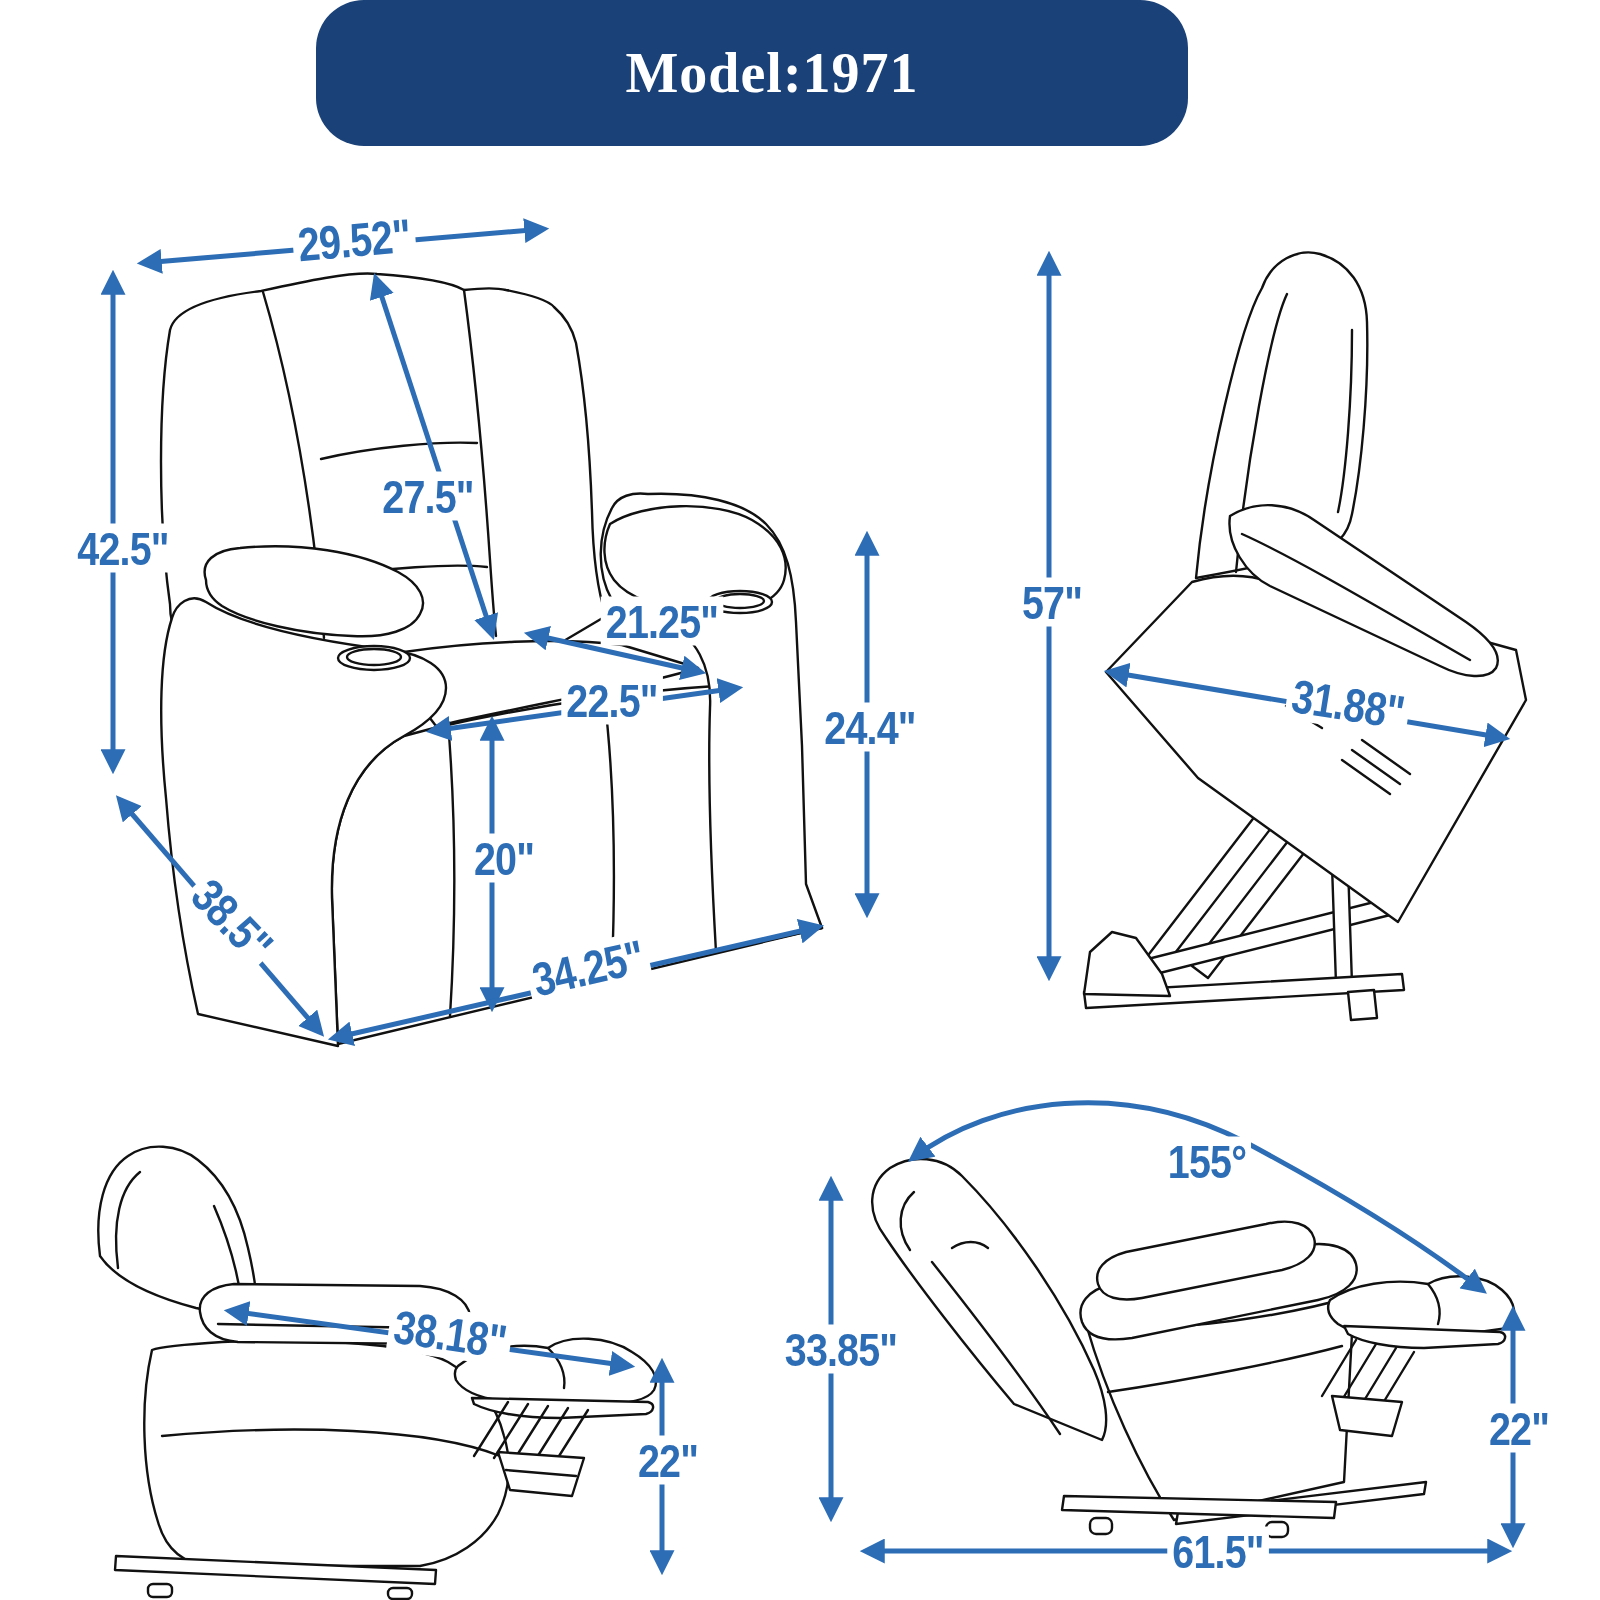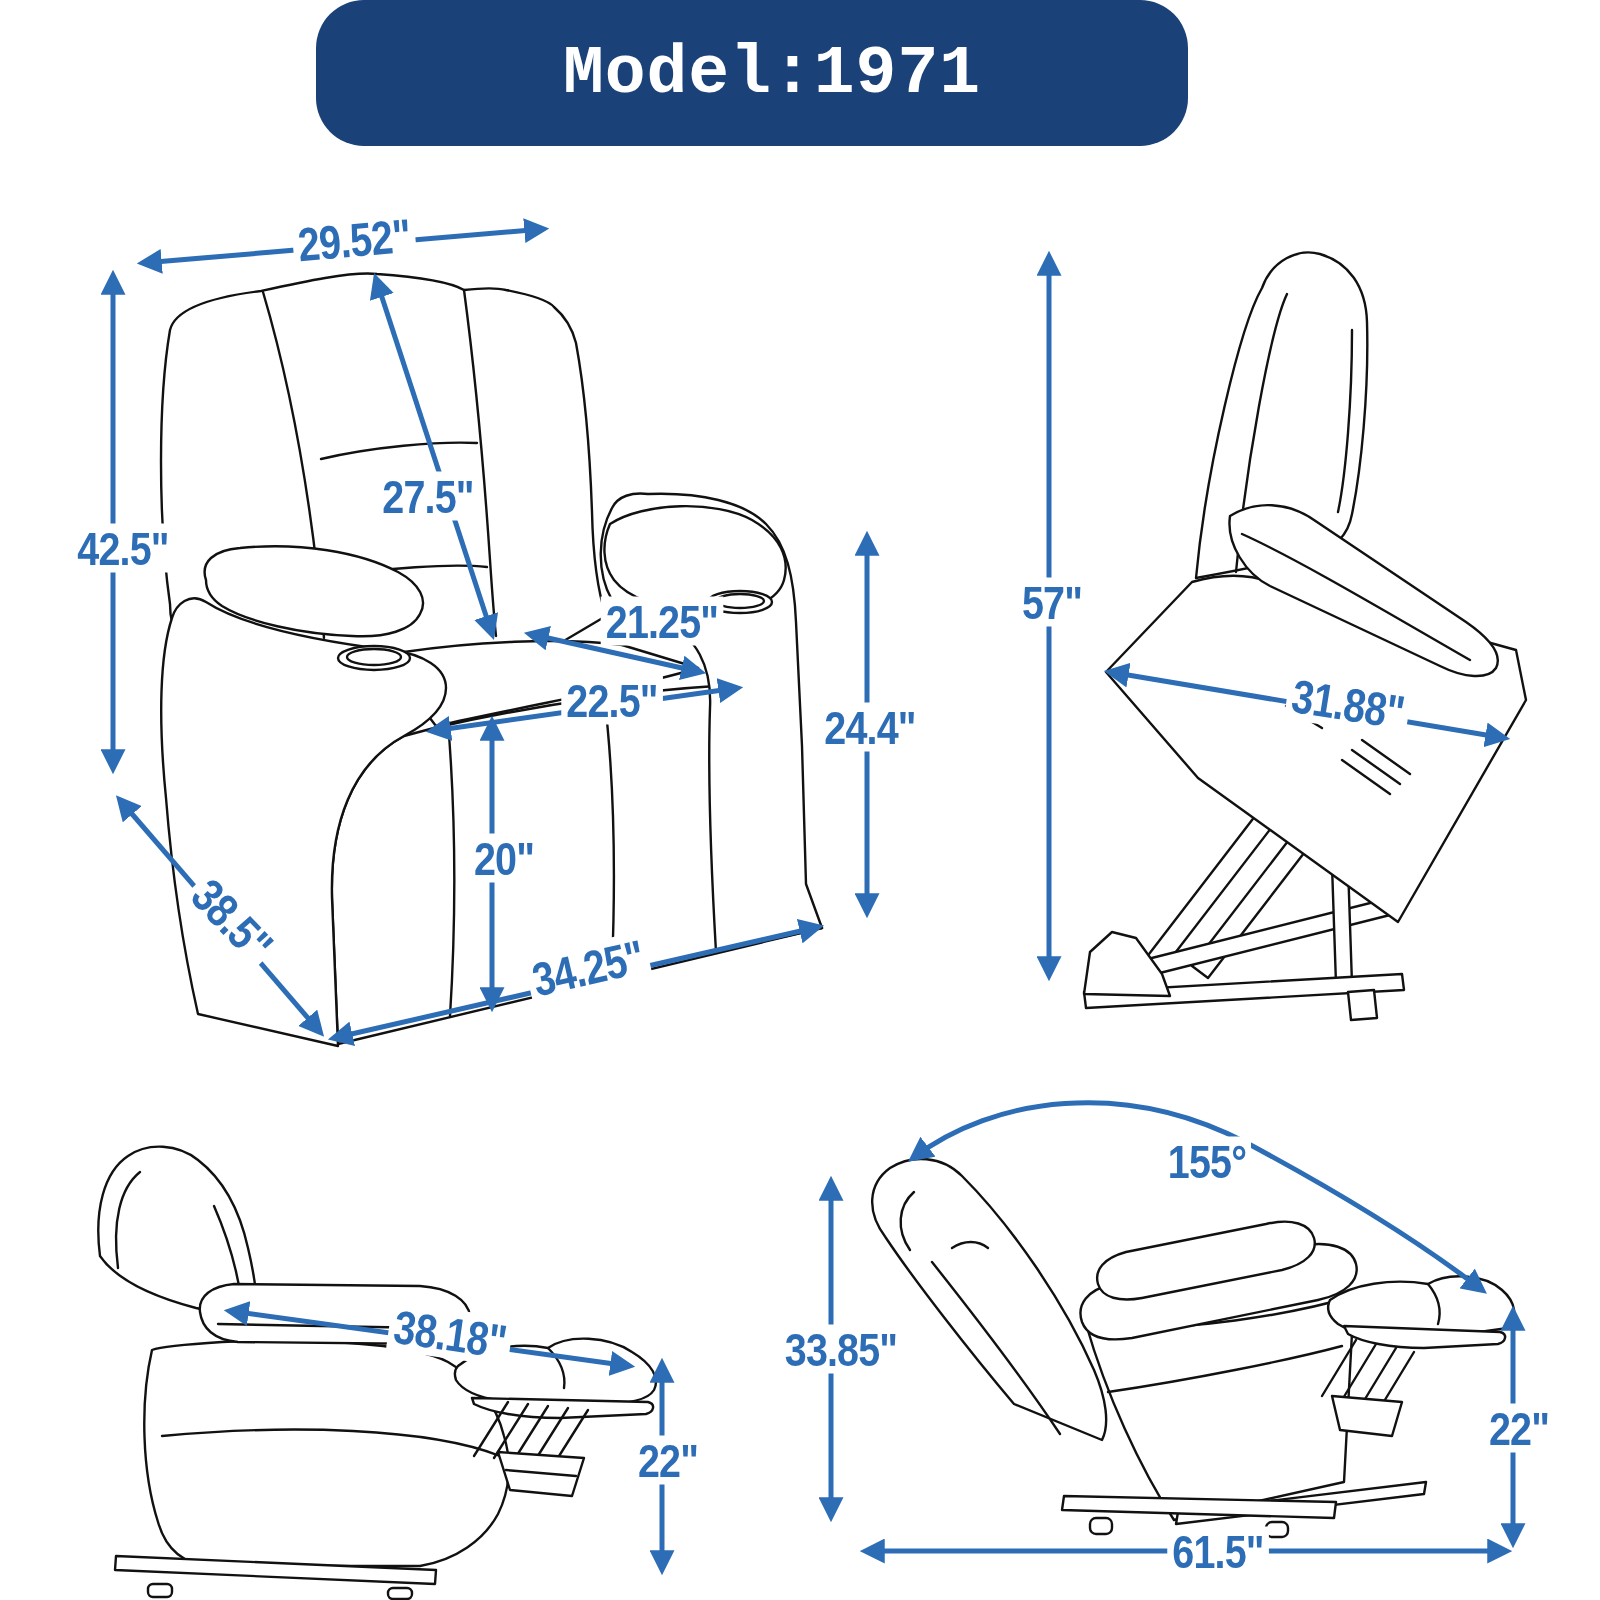--- a/index.html
+++ b/index.html
@@ -13,22 +13,22 @@
     width:1600px;height:1600px;position:relative;overflow:hidden;
     font-family:"Liberation Sans", sans-serif;
   }
   .stage{position:absolute;inset:0;}
   .banner{
     position:absolute;left:316px;top:0;width:872px;height:146px;
     background:var(--banner);border-radius:48px;
     display:flex;align-items:center;justify-content:center;
   }
   .banner .title{
-    color:#ffffff;font-size:68px;font-weight:700;letter-spacing:1px;
-    font-family:Liberation Mono, monospace;
+    color:#ffffff;font-size:56px;font-weight:700;letter-spacing:1px;
+    font-family:Liberation Serif, serif;
     margin-left:40px;
   }
   svg.canvas{position:absolute;left:0;top:0;}
   .art path,.art ellipse,.art rect{stroke:var(--line);stroke-width:2.4;fill:#fff;stroke-linejoin:round;stroke-linecap:round;}
   .art .open{fill:none;}
   .dim path,.dim line{stroke:var(--dimension);stroke-width:5;fill:none;}
   #ah path{fill:var(--dimension);stroke:none;}
   .dimlabel{
     position:absolute;white-space:nowrap;
     color:var(--dimension);background:#ffffff;

